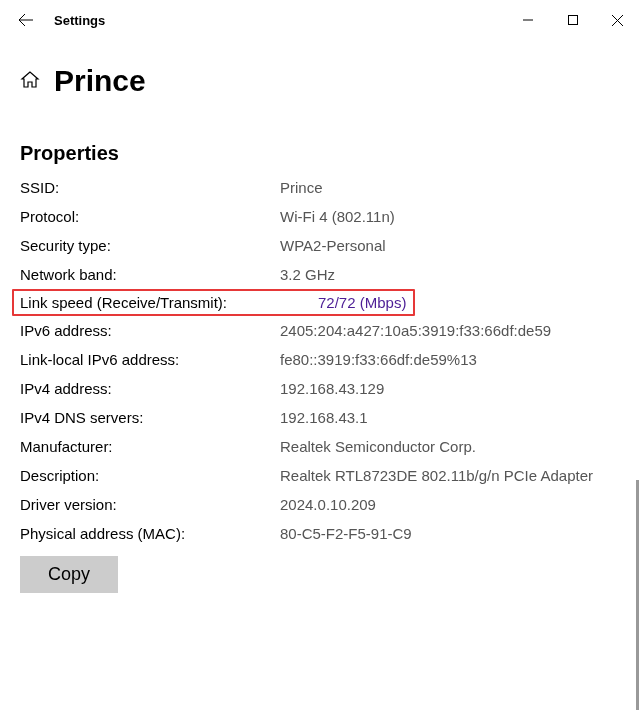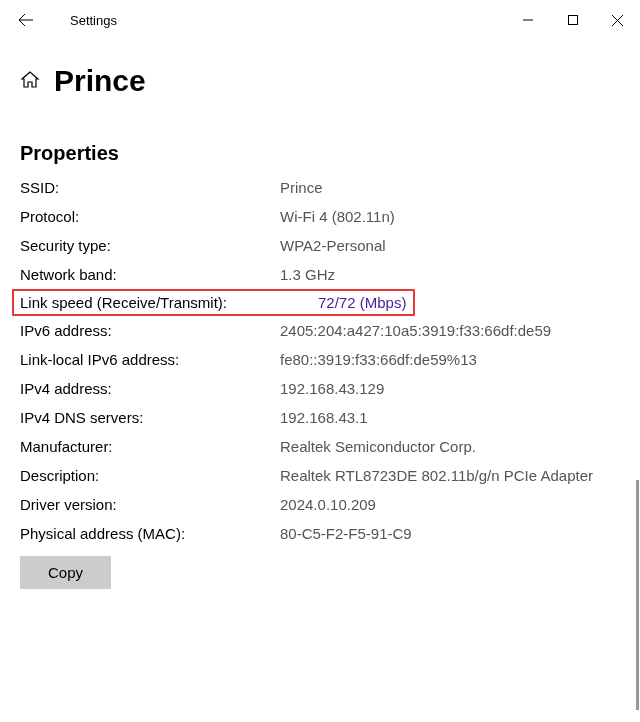--- a/index.html
+++ b/index.html
@@ -20,21 +20,22 @@
     .titlebar {
       display: flex;
       align-items: center;
       justify-content: space-between;
       height: 40px;
       padding: 0 0 0 18px;
     }
     .titlebar-left {
       display: flex;
       align-items: center;
-      gap: 36px;
+      gap: 20px;
+      font-weight: bold;
     }
     .back-arrow {
       width: 16px;
       height: 16px;
       display: flex;
       align-items: center;
       justify-content: center;
       cursor: pointer;
     }
     .title-text {
@@ -107,21 +108,21 @@
       padding-right: 0;
       color: #4c1d95;
       margin-left: 44px;
     }
     .copy-btn {
       margin-top: 8px;
       display: inline-block;
       background: #ccc;
       border: none;
       padding: 8px 28px;
-      font-size: 15px;
+      font-size: 18px;
       font-family: inherit;
       cursor: pointer;
       color: #000;
     }
     .scrollbar {
       position: absolute;
       right: 1px;
       top: 480px;
       width: 3px;
       height: 230px;
@@ -180,21 +181,21 @@
     <div class="prop-row">
       <div class="prop-label">Protocol:</div>
       <div class="prop-value">Wi-Fi 4 (802.11n)</div>
     </div>
     <div class="prop-row">
       <div class="prop-label">Security type:</div>
       <div class="prop-value">WPA2-Personal</div>
     </div>
     <div class="prop-row">
       <div class="prop-label">Network band:</div>
-      <div class="prop-value">1.3 GHz</div>
+      <div class="prop-value">3.2 GHz</div>
     </div>
     <div class="prop-row highlight-box">
       <div class="prop-label">Link speed (Receive/Transmit):</div>
       <div class="prop-value">72/72 (Mbps)</div>
     </div>
     <div class="prop-row">
       <div class="prop-label">IPv6 address:</div>
       <div class="prop-value">2405:204:a427:10a5:3919:f33:66df:de59</div>
     </div>
     <div class="prop-row">

